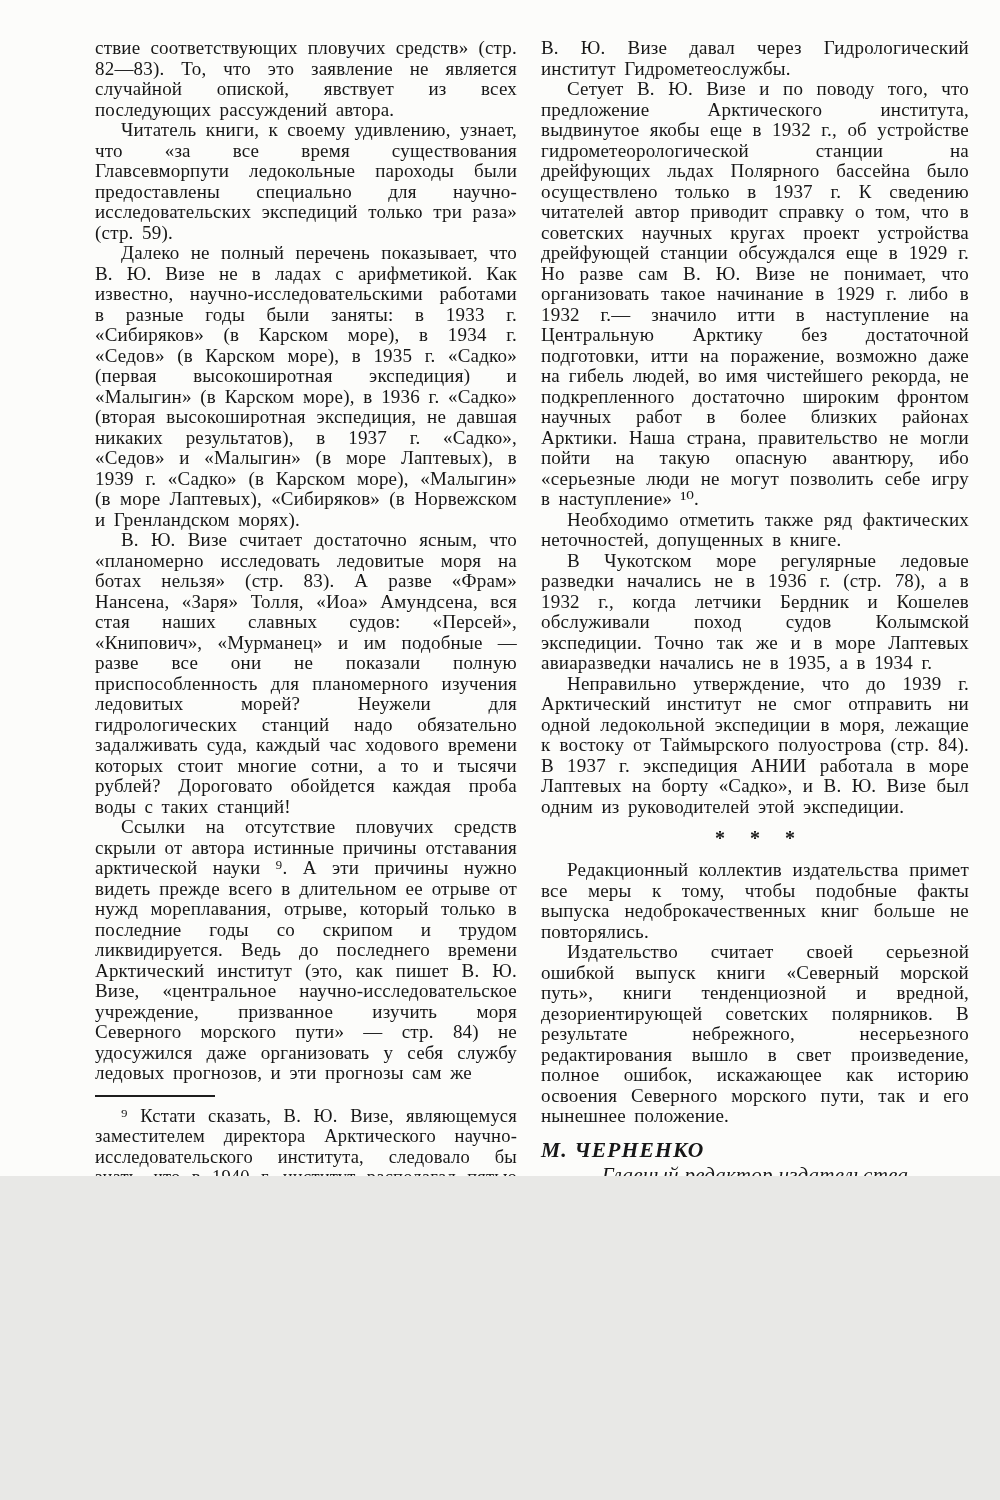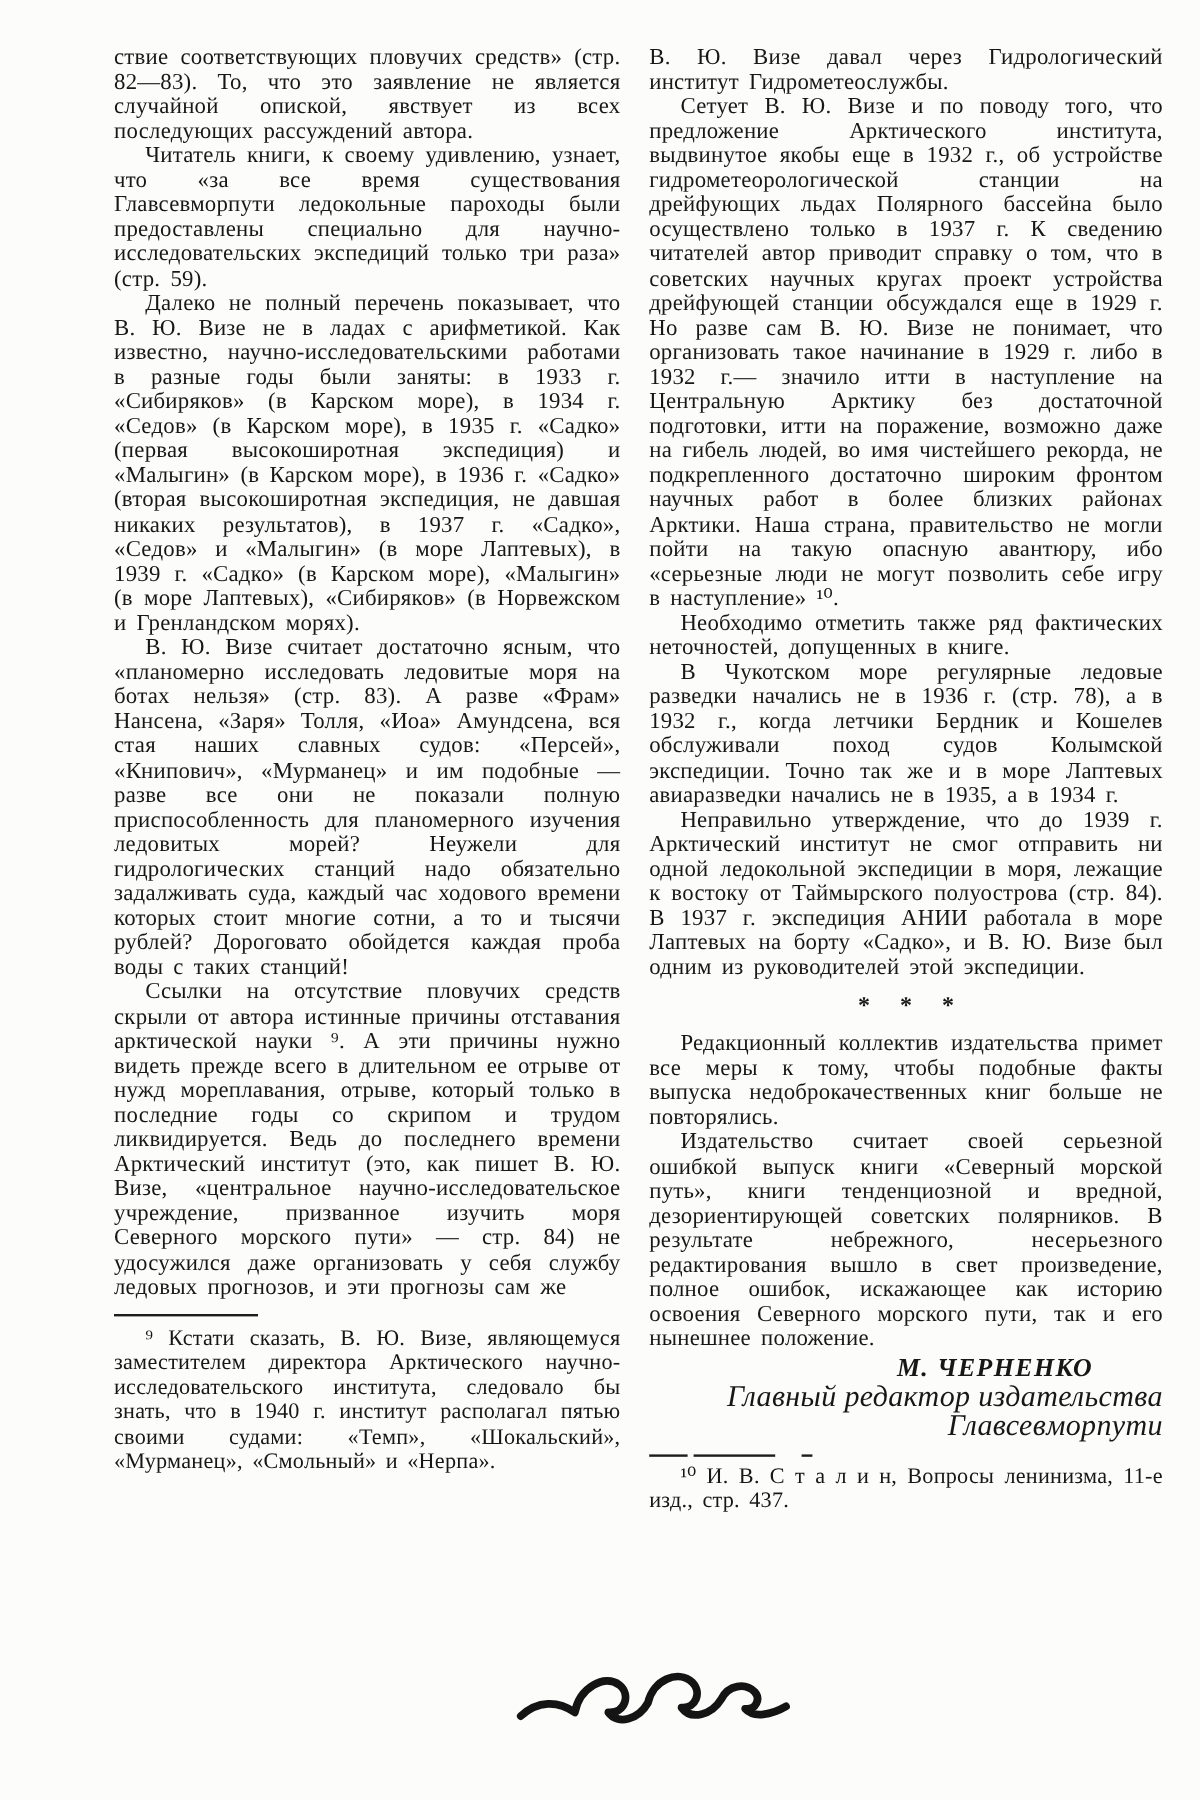--- a/index.html
+++ b/index.html
@@ -1,19 +1,19 @@
 <!DOCTYPE html>
 <html><head>
 <meta charset="utf-8">
 <style>
   html, body { margin: 0; padding: 0; background: #e8e8e6; }
   .page {
     position: relative;
     width: 1000px;
-    height: 1500px;
+    height: 1176px;
     margin: 0 auto;
     background: #fcfcfa;
     overflow: hidden;
     font-family: "Liberation Serif", "DejaVu Serif", serif;
     color: #171717;
   }
   .column { position: absolute; top: 38px; }
   .column.left  { left: 95px;  width: 422px; }
   .column.right { left: 541px; width: 428px; }
   p.body-par {
@@ -59,33 +59,32 @@
   .stars {
     text-align: center;
     font-size: 20px;
     font-weight: bold;
     letter-spacing: 10px;
     line-height: 20px;
     margin: 11px 0 12px 0;
     text-indent: 10px; 
   }
   .signature-name {
-    margin: 0 58px 0 0;
-    text-align: right;
+    margin: 10px 58px 0 0;
     font-style: italic;
     font-weight: bold;
     font-size: 21.5px;
     line-height: 26px;
     letter-spacing: 1.2px;
   }
   .signature-title {
     margin: 0;
-    text-align: right;
+    text-align: center;
     font-style: italic;
-    font-size: 25px;
+    font-size: 21px;
     line-height: 24px;
     letter-spacing: 0.3px;
   }
   .ornament {
     position: absolute;
     left: 428px;
     top: 1376px;
     width: 240px;
     height: 74px;
   }

